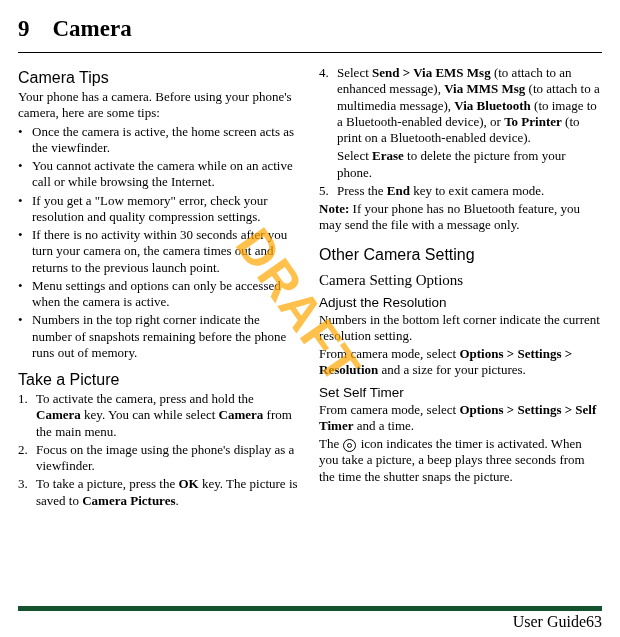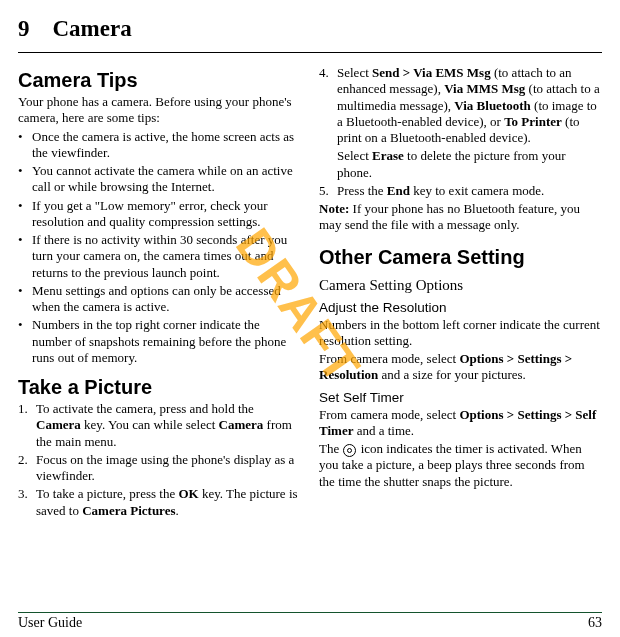--- a/index.html
+++ b/index.html
@@ -29,22 +29,22 @@
     }
     .columns {
       display: flex;
       gap: 18px;
     }
     .column {
       flex: 1;
       width: 50%;
     }
     .section-title {
-      font-size: 20px;
-      font-weight: bold;
+      font-size: 16px;
+      font-weight: normal;
       font-family: Arial, sans-serif;
       margin-bottom: 2px;
       margin-top: 4px;
     }
     .para {
       font-size: 13px;
       line-height: 1.25;
       margin-bottom: 2px;
     }
     .bullet-list {
@@ -102,25 +102,25 @@
       padding-left: 18px;
       font-size: 13px;
       line-height: 1.25;
       margin-bottom: 2px;
     }
     .footer {
       position: absolute;
       bottom: 6px;
       left: 18px;
       right: 18px;
-      border-top: 1px solid #14532d;
+      border-top: 5px solid #14532d;
       padding-top: 2px;
       display: flex;
-      justify-content: space-between;
-      font-size: 14px;
+      justify-content: flex-end;
+      font-size: 16px;
     }
     .watermark {
       position: absolute;
       left: 48%;
       top: 48%;
       transform: translate(-50%, -50%) rotate(55deg);
       font-size: 50px;
       font-family: Arial, sans-serif;
       font-weight: bold;
       color: rgba(255, 165, 0, 0.7);

